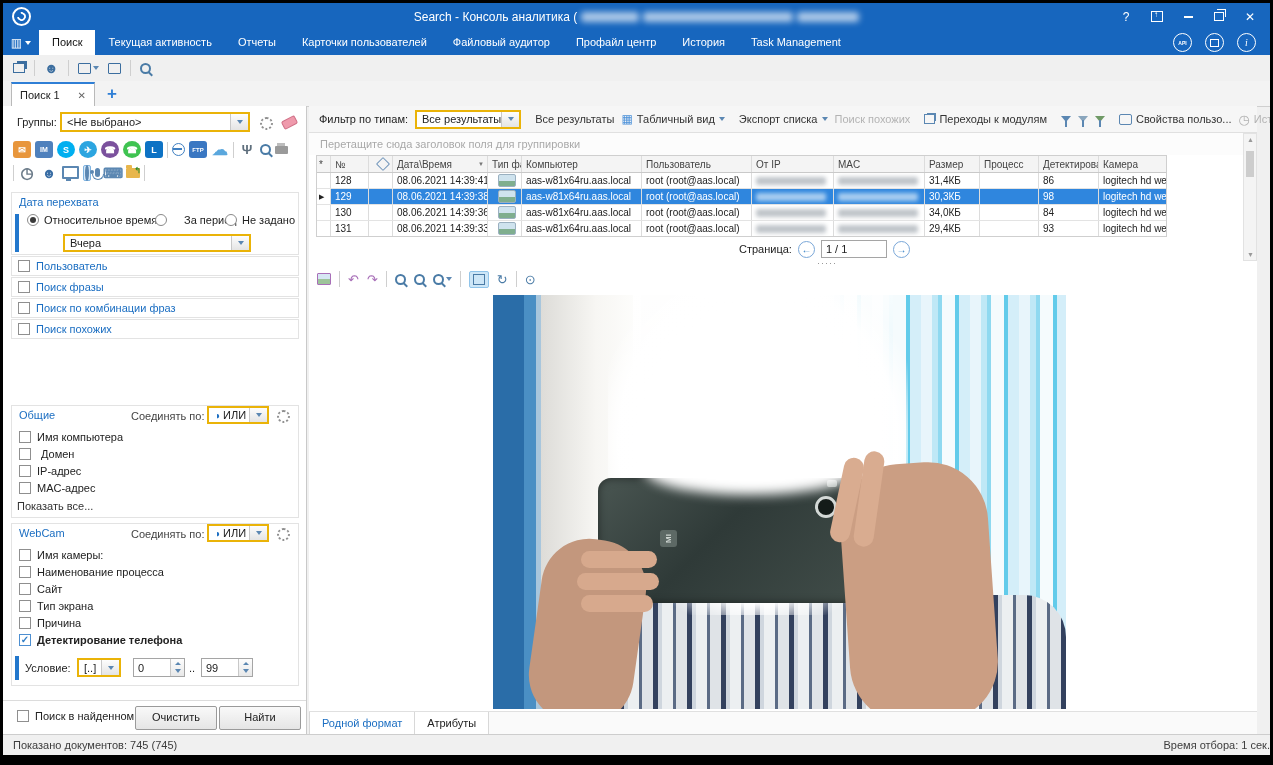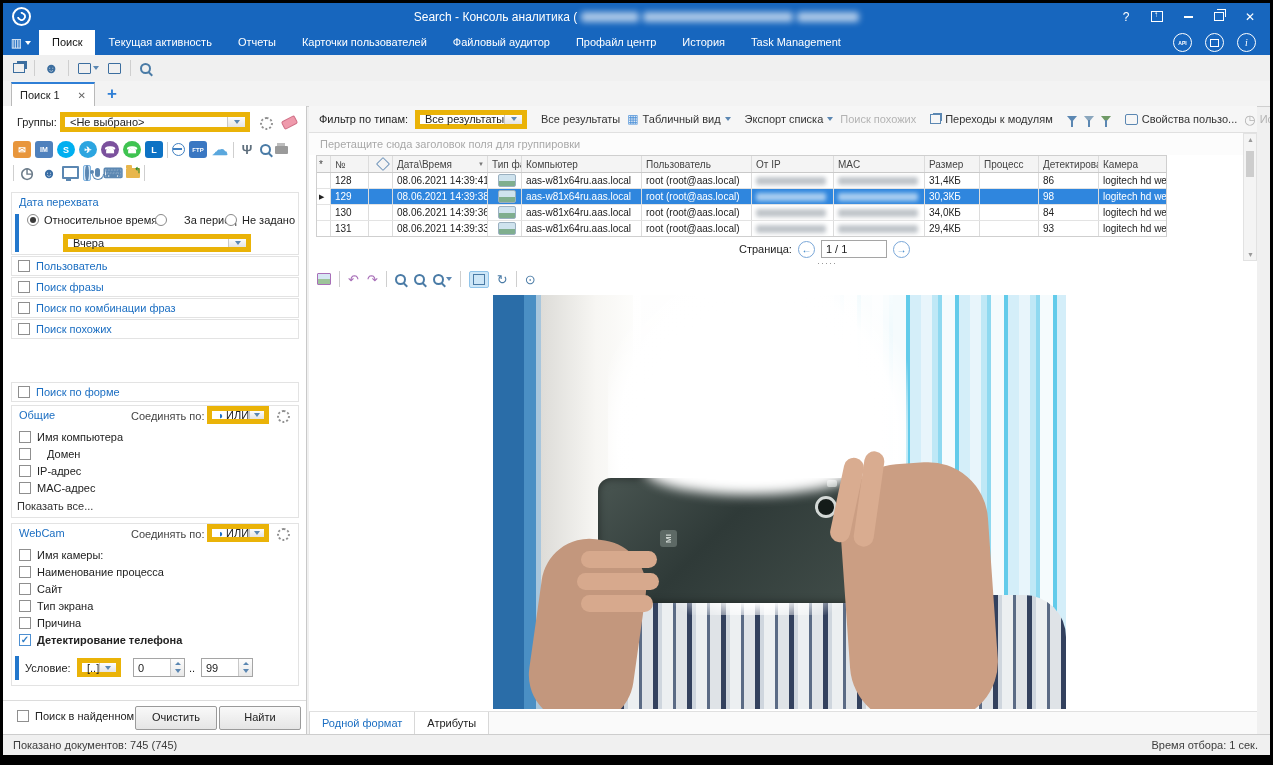--- a/index.html
+++ b/index.html
@@ -30,21 +30,21 @@
   .quickbar{left:0;top:52px;width:1267px;height:26px;background:#f0f0f0;border-bottom:1px solid #dadada;display:flex;align-items:center;gap:9px;padding-left:10px}
   .qico{color:#3c6e9f;font-size:13px;display:flex;align-items:center;gap:2px}
   .vsep{width:1px;height:16px;background:#cfcfcf}
   
   .tabstrip{left:0;top:78px;width:1267px;height:25px;background:#f3f3f3;border-bottom:1px solid #cfcfcf}
   .doctab{position:absolute;left:8px;top:1px;height:24px;width:84px;background:#fff;border:1px solid #b9b9b9;border-bottom:none;border-top:2px solid #2f7fd6;display:flex;align-items:center;justify-content:space-between;padding:0 8px;box-sizing:border-box}
   .addtab{position:absolute;left:104px;top:3px;color:#2f7fd6;font-size:17px;font-weight:bold}
   
   .sidebar{left:0;top:103px;width:303px;height:628px;background:#fff;border-right:1px solid #c9c9c9}
   .bluetext{color:#1b6ec2}
-  .dd{background:#fff;border:5px solid #eab308;display:flex;align-items:center;padding-left:5px;box-sizing:border-box}
+  .dd{background:#fff;border:2px solid #eab308;display:flex;align-items:center;padding-left:5px;box-sizing:border-box}
   .ddcaret{margin-left:auto;width:17px;align-self:stretch;border-left:1px solid #c8c8c8;background:linear-gradient(#fdfdfd,#e4e4e4);display:flex;align-items:center;justify-content:center}
   .tri{width:0;height:0;border-left:3.5px solid transparent;border-right:3.5px solid transparent;border-top:4px solid #5b87b2}
   .triu{width:0;height:0;border-left:3px solid transparent;border-right:3px solid transparent;border-bottom:3.5px solid #5b87b2}
   .gear{width:9px;height:9px;border:2px dotted #8f8f8f;border-radius:50%}
   .eraser{width:13px;height:7px;background:#ef9aac;border:1px solid #d06f86;border-radius:2px;transform:rotate(-28deg)}
   .cb{width:12px;height:12px;border:1px solid #8f8f8f;background:#fff;box-sizing:border-box;flex:none}
   .cb.checked{border-color:#4d8fd1;color:#2f7cc5;font-size:10px;font-weight:bold;line-height:9px;text-align:center}
   .cb.checked::after{content:"✓"}
   .radio{width:12px;height:12px;border:1px solid #8a8a8a;border-radius:50%;background:#fff;position:relative;box-sizing:border-box;flex:none}
   .radio.checked::after{content:"";position:absolute;left:2px;top:2px;width:6px;height:6px;border-radius:50%;background:#3a3a3a}
@@ -274,41 +274,37 @@
         <span class="bluetext">Поиск фразы</span>
       </div>
     <div class="frow" style="top:192px">
         <span class="cb"></span>
         <span class="bluetext">Поиск по комбинации фраз</span>
       </div>
     <div class="frow" style="top:213px">
         <span class="cb"></span>
         <span class="bluetext">Поиск похожих</span>
       </div>
-    <div class="frow" style="top:276px">
-        <span class="cb"></span>
-        <span class="bluetext">Поиск по форме</span>
-      </div>
 
     <div class="secbox" style="top:299px;height:113px"></div>
     <span class="r bluetext" style="left:16px;top:303px">Общие</span>
     <span class="r" style="left:128px;top:304px;color:#444">Соединять по:</span>
     <div class="r dd" style="left:204px;top:300px;width:62px;height:18px">
       <span style="color:#1b6ec2;font-size:10px">◑</span>
       <span style="margin-left:3px">ИЛИ</span>
       <span class="ddcaret">
           <span class="tri"></span>
         </span>
     </div>
     <span class="r gear" style="left:274px;top:304px"></span>
     <div class="r" style="left:16px;top:325px;display:flex;align-items:center;gap:6px">
         <span class="cb"></span>
         <span>Имя компьютера</span>
       </div>
-    <div class="r" style="left:16px;top:342px;display:flex;align-items:flex-start;gap:16px">
+    <div class="r" style="left:16px;top:342px;display:flex;align-items:flex-start;gap:10px">
         <span class="cb"></span>
         <span>Домен</span>
       </div>
     <div class="r" style="left:16px;top:359px;display:flex;align-items:flex-end;gap:6px">
         <span class="cb"></span>
         <span>IP-адрес</span>
       </div>
     <div class="r" style="left:16px;top:376px;display:flex;align-items:center;gap:6px">
         <span class="cb"></span>
         <span>MAC-адрес</span>
@@ -643,16 +639,16 @@
     </div>
 
     <div class="vtabs">
       <div class="vtab bluetext" style="border-left:1px solid #d8d8d8">Родной формат</div>
       <div class="vtab">Атрибуты</div>
     </div>
   </div>
 
   <div class="r statusbar">
     <span style="margin-left:10px">Показано документов:  745 (745)</span>
-    <span style="margin-left:auto;margin-right:12px">Время отбора: 1 сек.</span>
+    <span style="margin-left:auto;">Время отбора: 1 сек.</span>
   </div>
 
 </div>
 
 </body></html>

